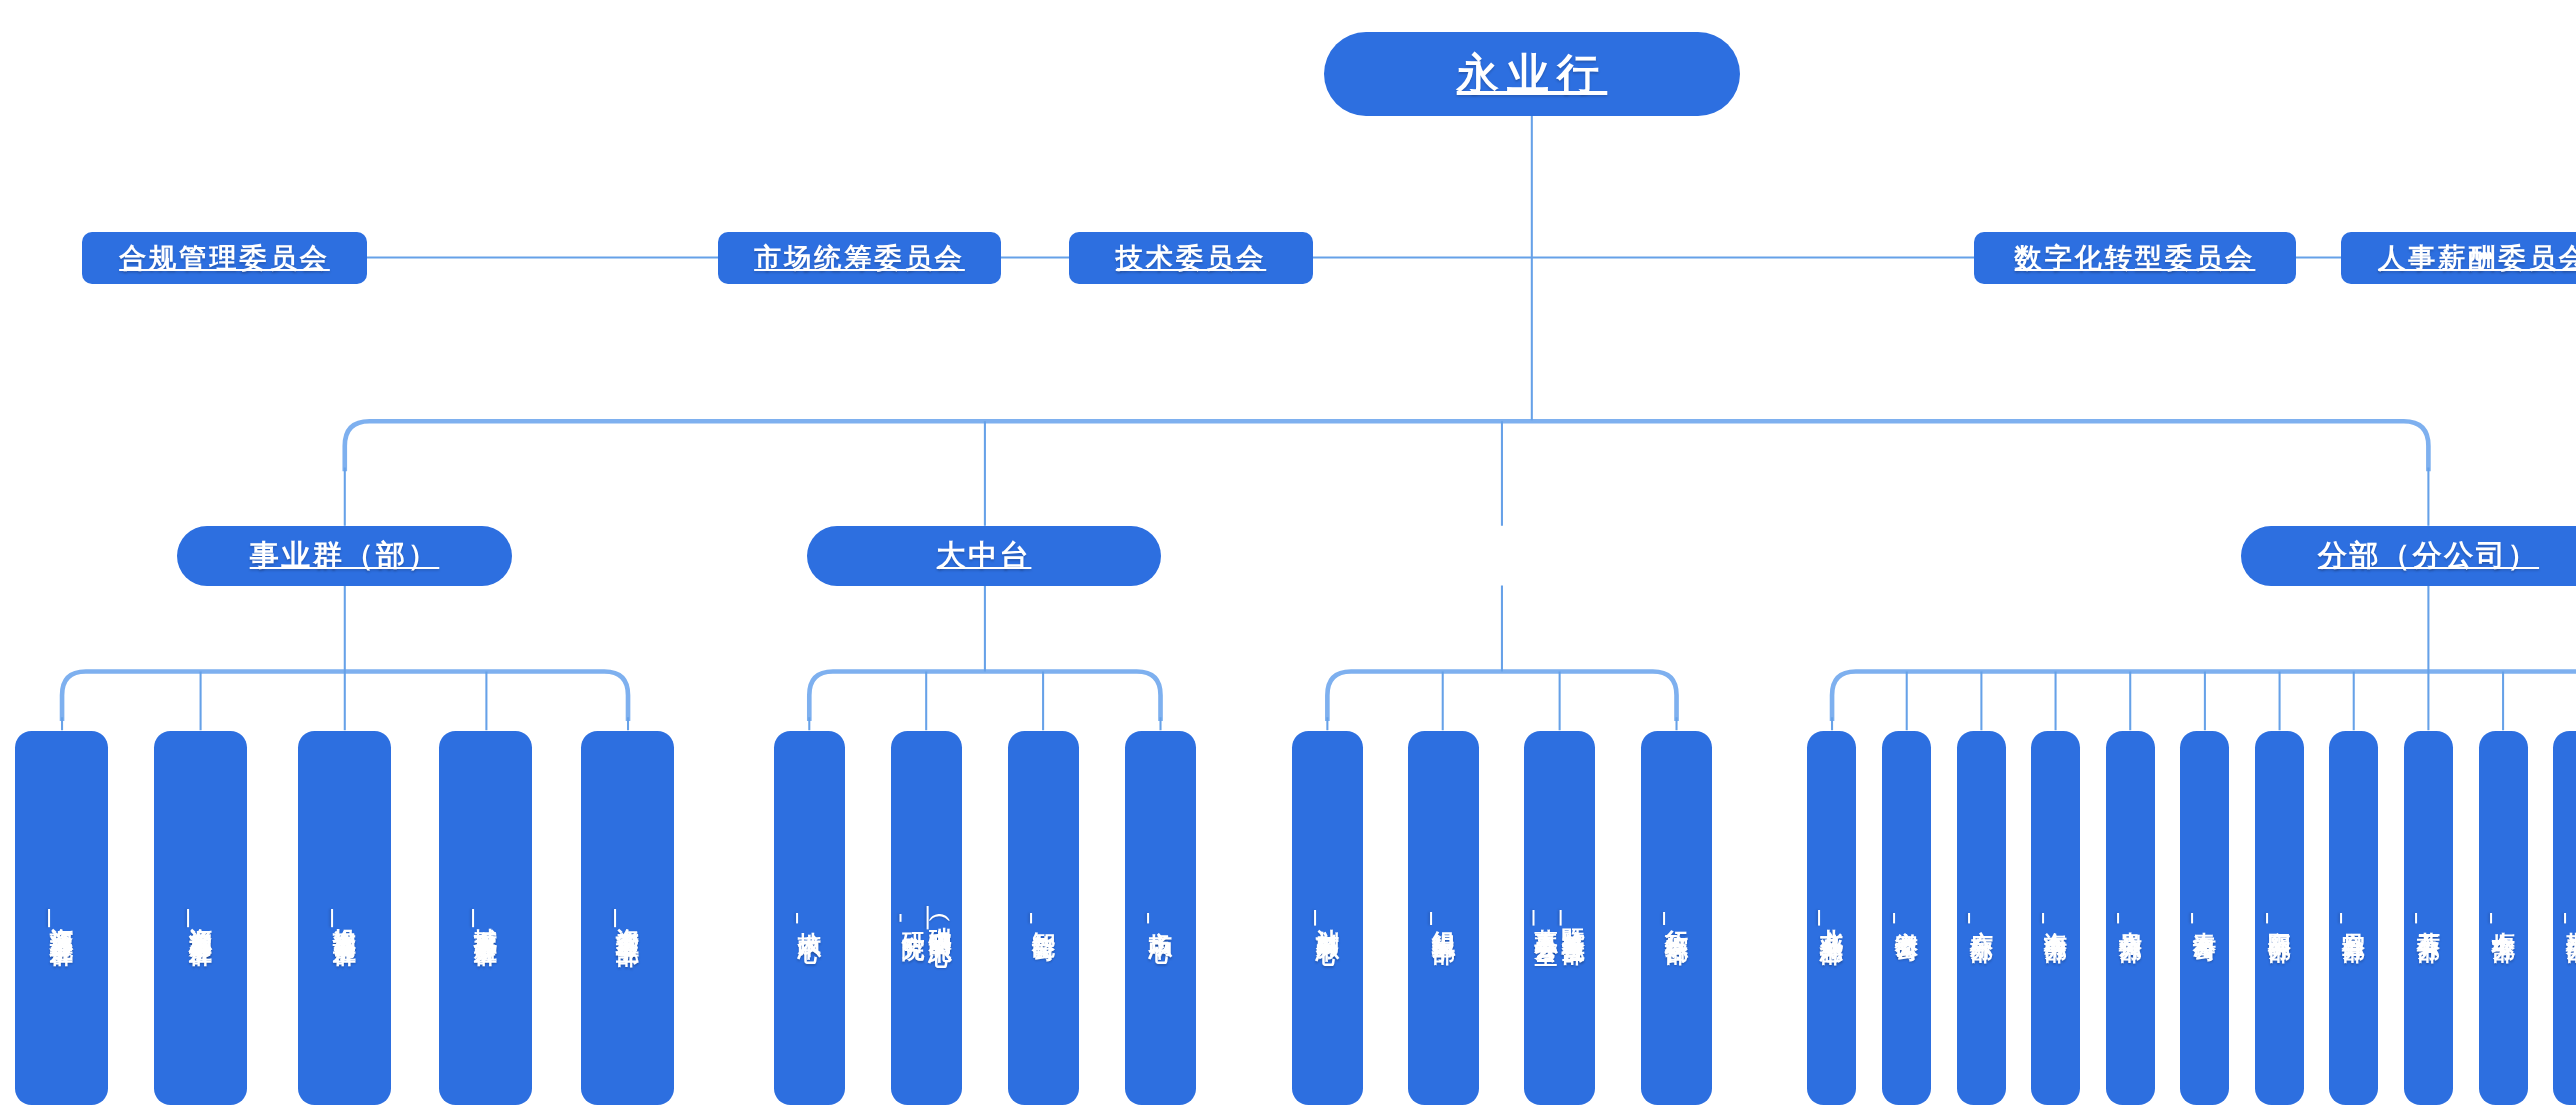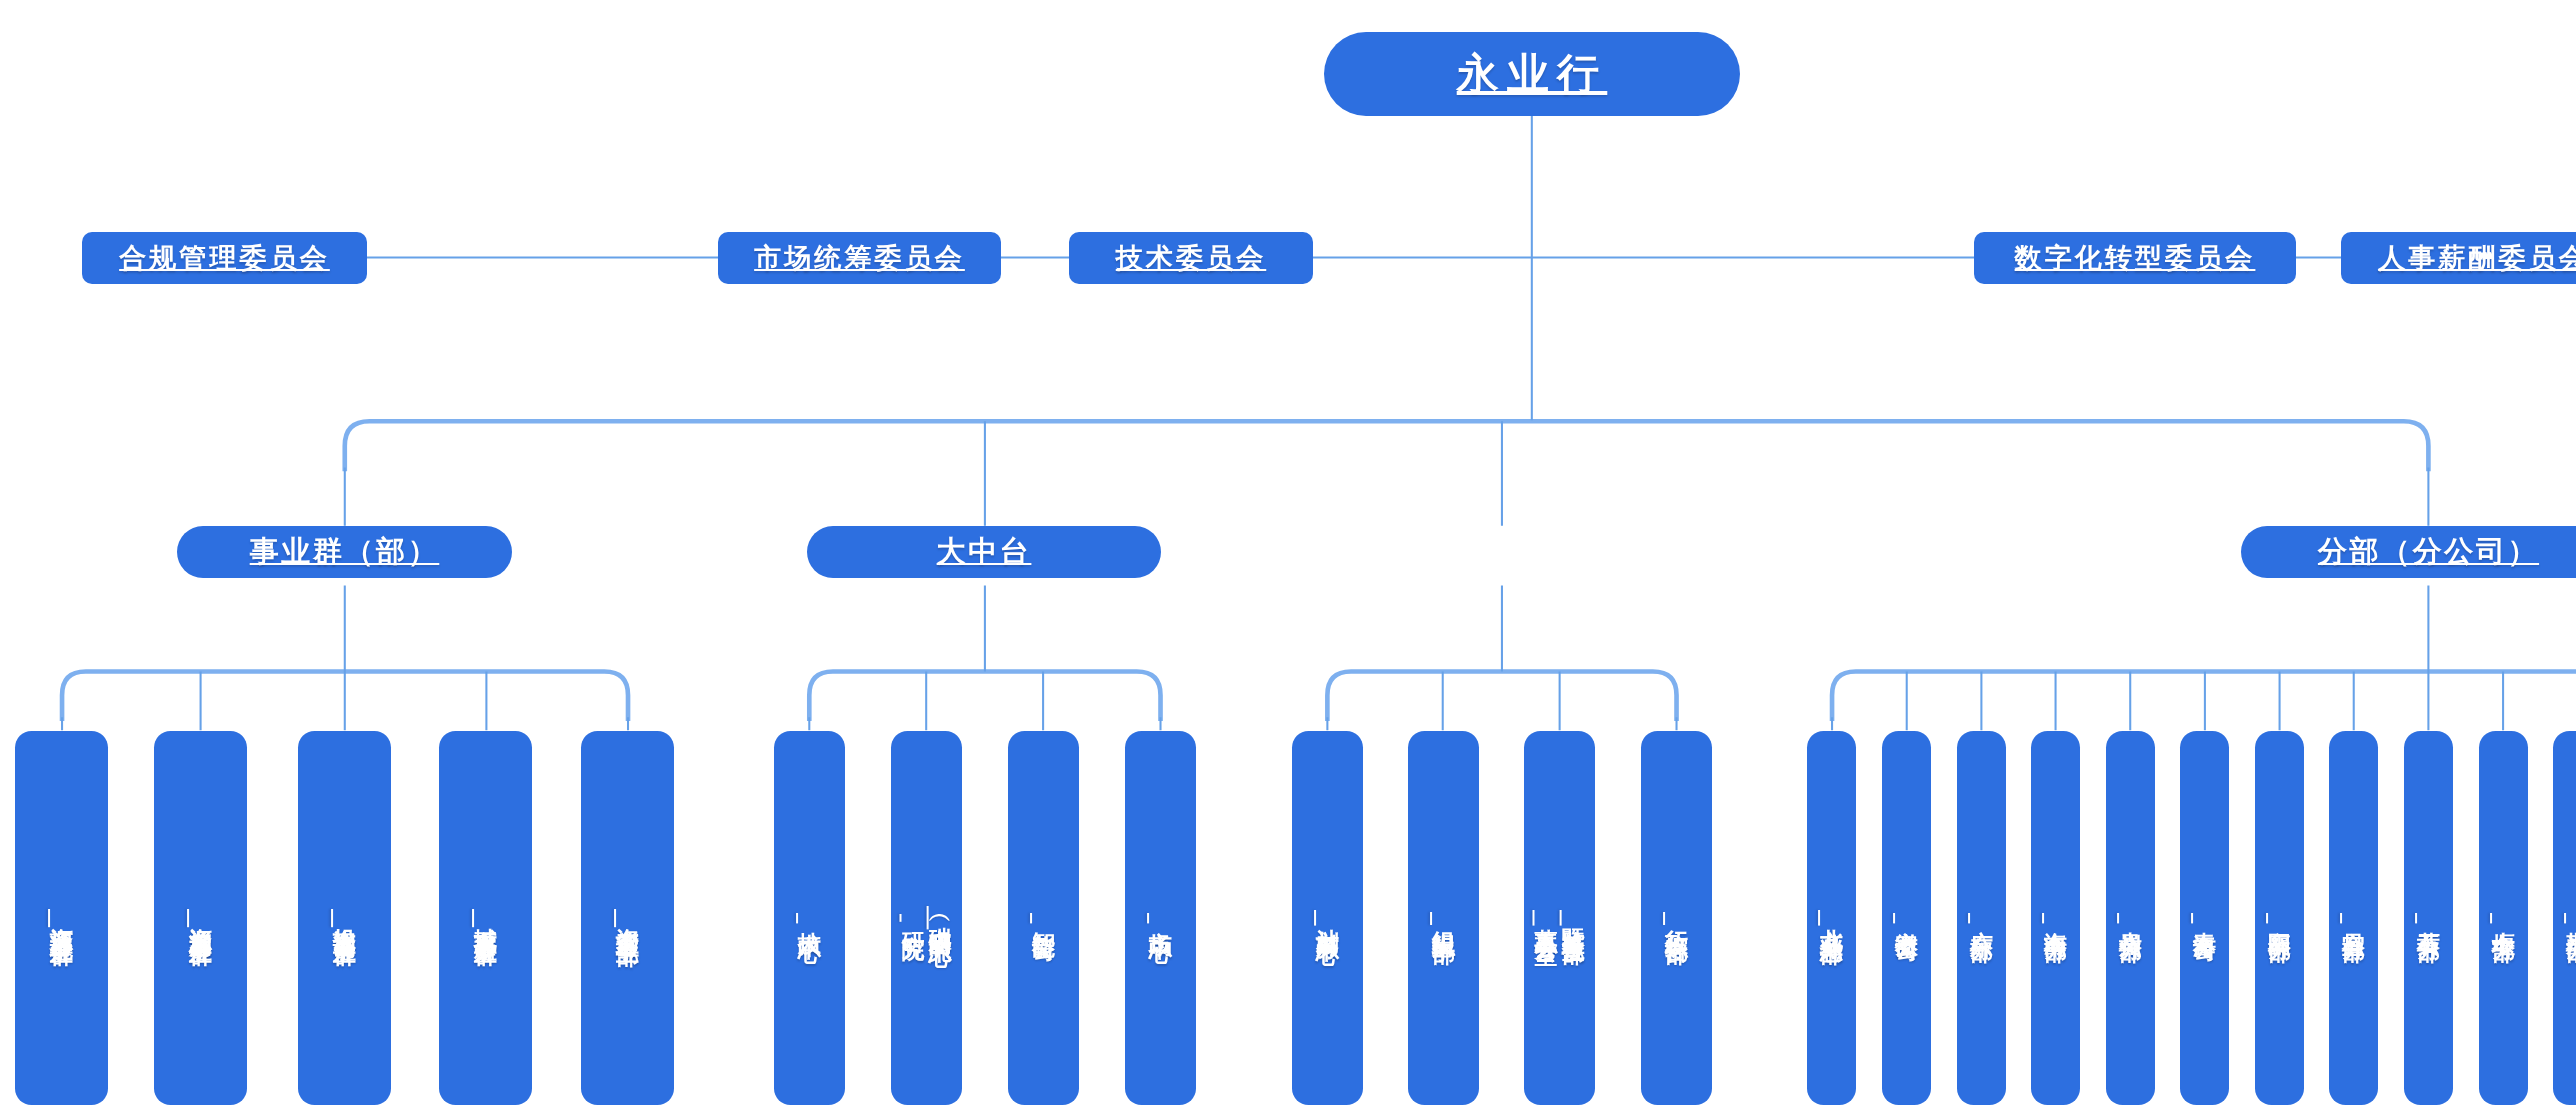--- a/index.html
+++ b/index.html
@@ -11,21 +11,21 @@
   .box{
     position:absolute;display:flex;align-items:center;justify-content:center;
     background:#2D6FE0;color:#ffffff;z-index:2;box-sizing:border-box;
     font-weight:700;text-shadow:0 1.5px 2.1px rgba(20,40,80,.28);text-decoration:underline;
   }
   .root{
     left:1324px;top:32px;width:416px;height:84px;border-radius:42px;
     font-size:42px;letter-spacing:8.2px;
   }
   .committee{top:232px;height:52px;border-radius:10px;font-size:27px;letter-spacing:3.1px;}
-  .pill{top:526px;height:52px;border-radius:30px;font-size:29px;letter-spacing:2.6px;}
+  .pill{top:526px;height:60px;border-radius:30px;font-size:29px;letter-spacing:2.6px;}
   .child{top:731px;height:374px;border-radius:16.5px;font-size:23px;}
   .cw-a{width:93px;}
   .cw-b{width:71px;}
   .cw-d{width:49px;}
   .vtext{
     writing-mode:vertical-lr;text-align:center;white-space:pre-line;
     letter-spacing:2.6px;line-height:1.18;
   }
   .label{white-space:nowrap;}
 </style>

